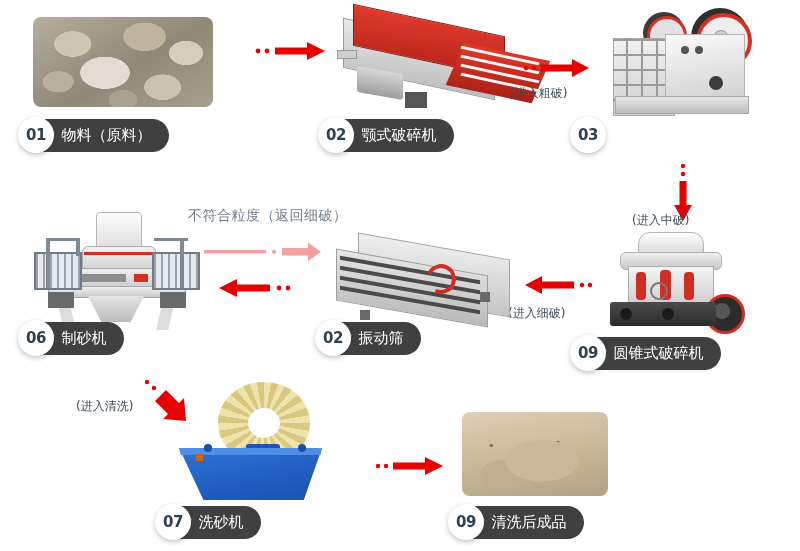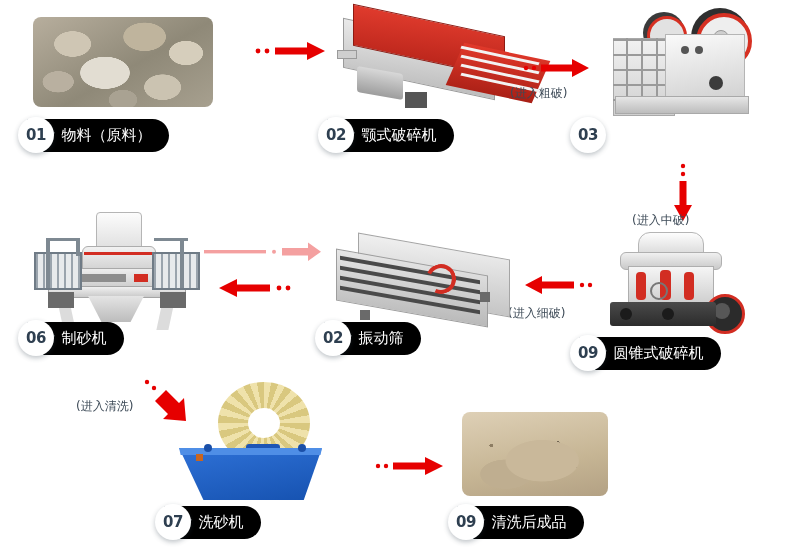--- a/index.html
+++ b/index.html
@@ -24,21 +24,21 @@
     background:#ffffff;
     box-shadow:0 2px 5px rgba(40,55,70,.30);
     display:flex;align-items:center;justify-content:center;
     font-size:15px;font-weight:bold;color:#2e3f50;
     font-family:"DejaVu Sans","Liberation Sans",sans-serif;
     letter-spacing:-.5px;
   }
   .badge .ribbon{
     position:relative;z-index:2;margin-left:-11px;
     height:33px;border-radius:0 17px 17px 0;
-    background:#000000;
+    background:#404040;
     display:flex;align-items:center;
     padding:0 18px 0 4px;
     color:#ffffff;font-size:15px;white-space:nowrap;
   }
   .badge .ribbon::before{
     content:"";position:absolute;left:-16px;top:0;
     width:0;height:0;
     border-style:solid;border-width:0 17px 33px 0;
     border-color:transparent #3f4f5e transparent transparent;
   }
@@ -227,20 +227,21 @@
   </div>
 
   <div class="arrow" style="left:218px;top:275px;">
     <svg width="72" height="26" viewBox="0 0 72 26">
       <path d="M52 9.5 H19 V4 L1 13 L19 22 V16.5 H52 Z" fill="#e60000"></path>
       <circle cx="61" cy="13" r="2.4" fill="#e60000"></circle>
       <circle cx="70" cy="13" r="2.4" fill="#e60000"></circle>
     </svg>
   </div>
 
+  <div class="cap-note" style="left:188px;top:207px;">不符合粒度（返回细破）</div>
   <div class="arrow" style="left:204px;top:240px;">
     <svg width="118" height="24" viewBox="0 0 118 24">
       <rect x="0" y="10" width="62" height="3.4" fill="#f4a0a0"></rect>
       <circle cx="70" cy="11.7" r="2" fill="#f4a0a0"></circle>
       <path d="M78 8 H104 V2.5 L117 11.7 L104 21 V15.5 H78 Z" fill="#f4a0a0"></path>
     </svg>
   </div>
 
   <div class="step">
     <div class="mach" style="left:20px;top:212px;width:190px;height:122px;">

